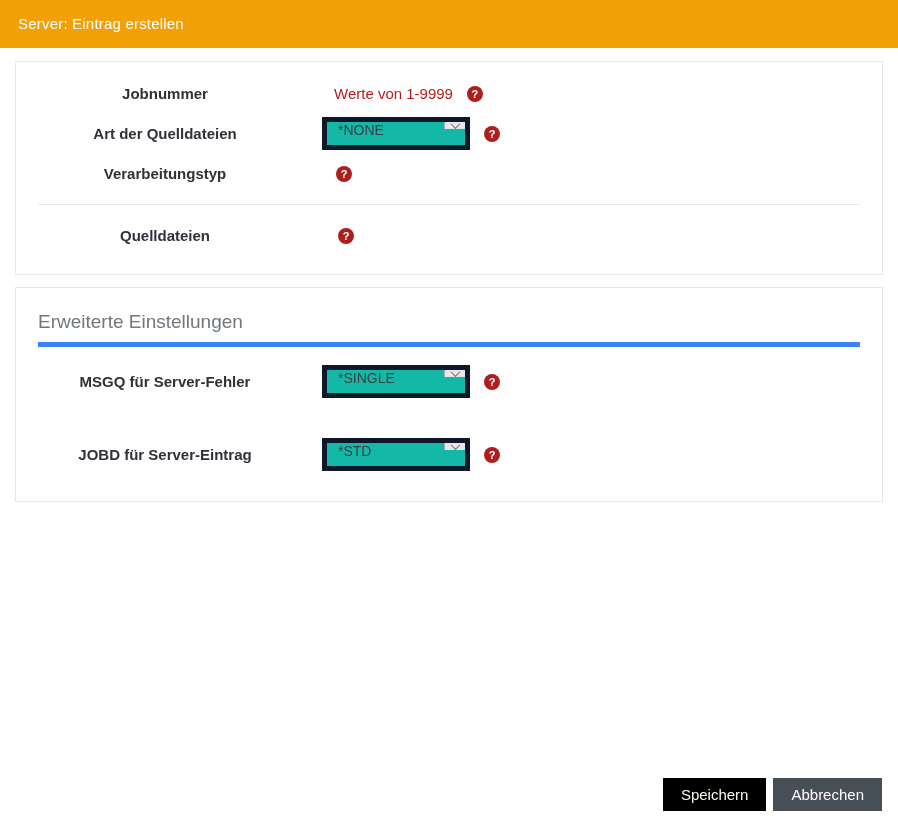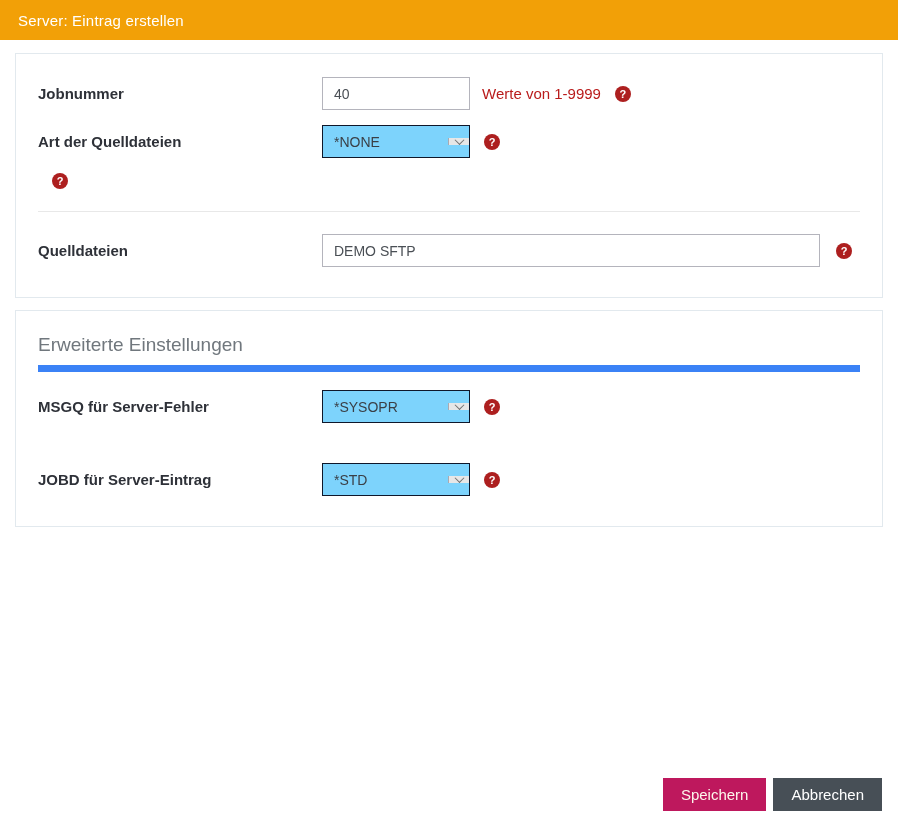--- a/index.html
+++ b/index.html
@@ -5,24 +5,24 @@
   * { margin:0; padding:0; box-sizing:border-box; }
   html,body { width:898px; height:826px; }
   body {
     position:relative;
     background:#ffffff;
     font-family:"Liberation Sans","DejaVu Sans",sans-serif;
     overflow:hidden;
   }
   
   .topbar {
-    height:40px;
+    height:48px;
     background:#f2a007;
     display:flex;
-    align-items:center;
+    align-items:flex-end;
     padding:16px 18px;
   }
   .topbar-title {
     color:#ffffff;
     font-size:15px;
     letter-spacing:.2px;
   }
   
   .main { padding:13px 15px 0; }
   .panel {
@@ -33,21 +33,21 @@
   .panel + .panel { margin-top:12px; }
   .frow {
     display:flex;
     align-items:center;
     margin-bottom:15px;
   }
   .frow:last-child { margin-bottom:0; }
   .frow.gap-lg { margin-bottom:40px; }
   .flabel {
     width:254px;
-    text-align:left;
+    text-align:center;
     font-weight:bold;
     font-size:15px;
     color:#2e3138;
     margin-right:30px;
     flex-shrink:0;
   }
   .tinput {
     height:33px;
     border:1px solid #b4b4bc;
     background:#ffffff;
@@ -61,24 +61,24 @@
   .w-lg { width:498px; }
   .hint {
     font-size:15px;
     color:#b91c1c;
     margin-left:12px;
   }
   
   .select {
     width:148px;
     height:33px;
-    border:1px solid #0f172a;
-    background:#7dd3fc;
-    display:flex;
-    align-items:center;
+    border:5px solid #0f172a;
+    background:#14b8a6;
+    display:flex;
+    align-items:flex-start;
     cursor:default;
   }
   .sel-value {
     flex:1;
     display:flex;
     align-items:center;
     padding-left:11px;
     font-size:14px;
     color:#3a3f46;
     white-space:nowrap;
@@ -120,93 +120,92 @@
   .divider {
     height:1px;
     background:#e8e8e8;
     margin:22px 0;
   }
   .adv-title {
     font-size:19px;
     font-weight:400;
     color:#70777d;
     padding-bottom:9px;
-    border-bottom:7px solid #3b82f6;
+    border-bottom:5px solid #3b82f6;
     margin-bottom:18px;
   }
   
   .footer {
     position:absolute;
     right:16px;
     bottom:15px;
     display:flex;
     gap:7px;
   }
   .btn {
     height:33px;
     padding:0 18px;
     border:none;
     font-family:inherit;
     font-size:15px;
     cursor:pointer;
   }
-  .btn-save { background:#be185d; color:#fdf8ec; }
+  .btn-save { background:#000000; color:#fdf8ec; }
   .btn-cancel { background:#474f56; color:#ffffff;text-align:center; }
 </style>
 </head>
 <body>
 
 <div class="topbar">
   <span class="topbar-title">Server: Eintrag erstellen</span>
 </div>
 
 <div class="main">
 
   <div class="panel">
 
     <div class="frow">
       <label class="flabel">Jobnummer</label>
-      <input class="tinput w-sm" value="40" style="">
       <span class="hint">Werte von 1-9999</span>
       <span class="help">?</span>
     </div>
 
     <div class="frow">
       <label class="flabel">Art der Quelldateien</label>
       <div class="select">
         <span class="sel-value">*NONE</span>
         <span class="sel-btn">
             <i class="chev"></i>
           </span>
       </div>
       <span class="help">?</span>
     </div>
 
     <div class="frow">
+      <label class="flabel">Verarbeitungstyp</label>
       <span class="help">?</span>
     </div>
 
     <div class="divider"></div>
 
     <div class="frow">
       <label class="flabel">Quelldateien</label>
-      <input class="tinput w-lg" value="DEMO SFTP" style="">
       <span class="help far">?</span>
     </div>
 
   </div>
 
   <div class="panel">
 
     <h2 class="adv-title">Erweiterte Einstellungen</h2>
 
     <div class="frow gap-lg">
       <label class="flabel">MSGQ für Server-Fehler</label>
       <div class="select">
-        <span class="sel-value">*SYSOPR</span>
+        <span class="sel-value">*SINGLE</span>
         <span class="sel-btn">
             <i class="chev"></i>
           </span>
       </div>
       <span class="help">?</span>
     </div>
 
     <div class="frow">
       <label class="flabel">JOBD für Server-Eintrag</label>
       <div class="select">

